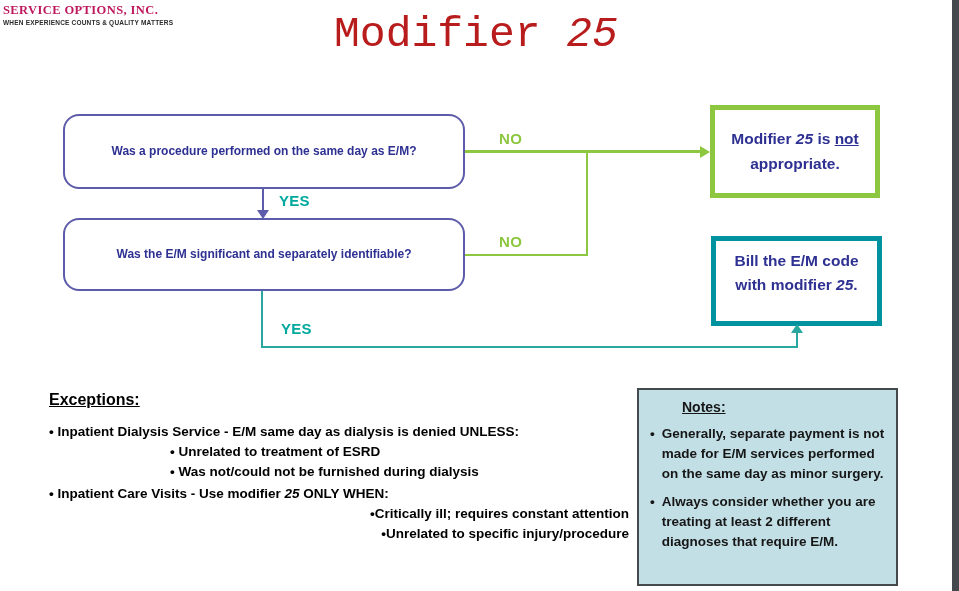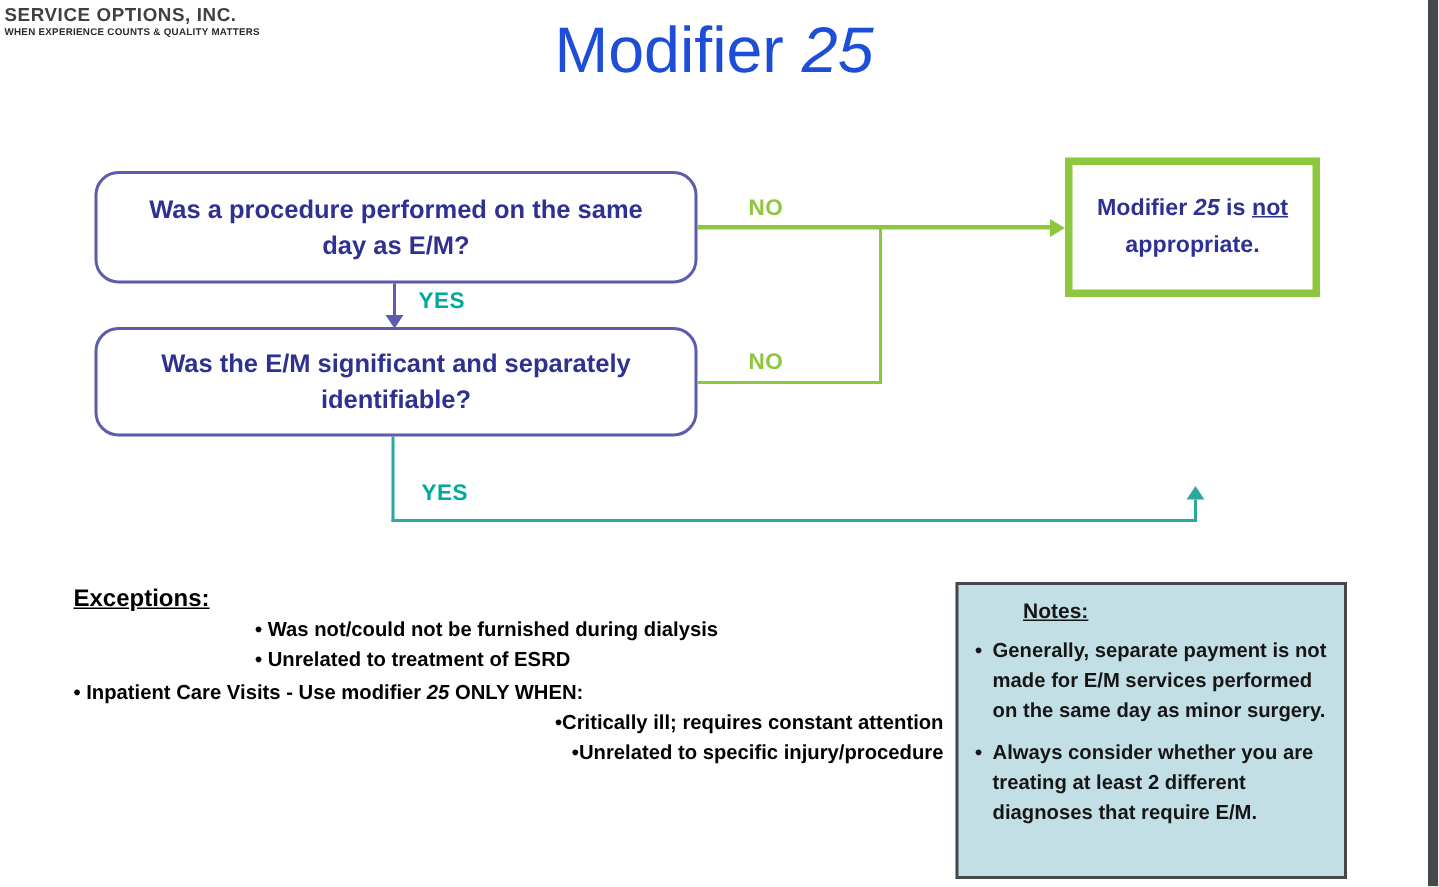--- a/index.html
+++ b/index.html
@@ -4,34 +4,34 @@
 <style>
   html,body{margin:0;padding:0;background:#fff;}
   .page{position:relative;width:959px;height:591px;background:#ffffff;overflow:hidden;
         font-family:"Liberation Sans",sans-serif;}
 
   
   .edge-strip{position:absolute;right:0;top:0;width:7px;height:591px;background:var(--strip);}
 
   
   .logo{position:absolute;left:3px;top:3px;}
-  .logo-main{font-family:Liberation Sans, sans-serif;font-weight:bold;font-size:12.5px;
-             letter-spacing:.4px;color:#404040;white-space:nowrap;}
+  .logo-main{font-family:Liberation Serif, serif;font-weight:bold;font-size:12.5px;
+             letter-spacing:.4px;color:#be185d;white-space:nowrap;}
   .logo-tag{font-size:6.5px;font-weight:bold;color:#2a2a2a;letter-spacing:.2px;margin-top:1px;white-space:nowrap;}
 
   
   .title{position:absolute;left:0;top:10px;width:952px;text-align:center;
-         font-size:43px;color:#1d4ed8;}
+         font-size:43px;color:#b91c1c;font-family:Liberation Mono, monospace;}
   .title .ital{font-style:italic;}
 
   
   .qbox{position:absolute;box-sizing:border-box;background:#fff;
         border:2px solid var(--indigo-border);border-radius:16px;
         display:flex;align-items:center;justify-content:center;text-align:center;
-        color:var(--indigo-text);font-weight:bold;font-size:17px;line-height:1.4;}
+        color:var(--indigo-text);font-weight:bold;font-size:12px;line-height:1.4;}
   #q1{left:63px;top:114px;width:402px;height:75px;padding:0 24px;}
   #q2{left:63px;top:218px;width:402px;height:73px;padding:0 38px;}
 
   
   .obox{position:absolute;box-sizing:border-box;background:#fff;
         display:flex;align-items:center;justify-content:center;text-align:center;
         color:var(--indigo-text);font-weight:bold;font-size:15.5px;line-height:1.55;}
   #outcome-not{left:710px;top:105px;width:170px;height:93px;border:5px solid var(--green);padding:0 12px;}
   #outcome-bill{left:711px;top:236px;width:171px;height:90px;border:5px solid var(--teal-border);padding:0 14px 16px;}
   .ital{font-style:italic;}
@@ -99,41 +99,45 @@
   <div class="qbox" id="q1">
     <span>Was a procedure performed on the same day as E/M?</span>
   </div>
   <div class="qbox" id="q2">
     <span>Was the E/M significant and separately identifiable?</span>
   </div>
 
   <div class="obox" id="outcome-not">
     <span><span>Modifier </span><span class="ital">25</span><span> is </span><span class="undl">not</span><span> appropriate.</span></span>
   </div>
+  <div class="obox" id="outcome-bill">
+    <span><span>Bill the E/M code with modifier </span><span class="ital">25</span><span>.</span></span>
+  </div>
 
   <div class="line" id="no1-line"></div>
   <div class="line" id="no1-arrow"></div>
   <div class="line" id="no-branch-v"></div>
   <div class="line" id="no2-line"></div>
   <div class="line" id="yes1-line"></div>
   <div class="line" id="yes1-arrow"></div>
   <div class="line" id="yes2-v1"></div>
   <div class="line" id="yes2-h"></div>
   <div class="line" id="yes2-v2"></div>
   <div class="line" id="yes2-arrow"></div>
 
   <div class="lbl lbl-green" id="no1-label">NO</div>
   <div class="lbl lbl-green" id="no2-label">NO</div>
   <div class="lbl lbl-teal" id="yes1-label">YES</div>
   <div class="lbl lbl-teal" id="yes2-label">YES</div>
 
   <div class="exceptions">
     <div class="heading">Exceptions:</div>
+    <div class="exc-item1">• Inpatient Dialysis Service - E/M same day as dialysis is denied UNLESS:</div>
+    <div class="exc-sub-a">• Unrelated to treatment of ESRD</div>
     <div class="exc-sub-a">• Was not/could not be furnished during dialysis</div>
-    <div class="exc-sub-a">• Unrelated to treatment of ESRD</div>
     <div class="exc-item2"><span>• Inpatient Care Visits - Use modifier </span><span class="ital">25</span><span> ONLY WHEN:</span></div>
     <div class="exc-sub-b">•Critically ill; requires constant attention</div>
     <div class="exc-sub-b">•Unrelated to specific injury/procedure</div>
   </div>
 
   <div class="notes">
     <div class="heading">Notes:</div>
     <div class="note-item">
       <span class="note-bullet">•</span>
       <span>Generally, separate payment is not made for E/M services performed on the same day as minor surgery.</span>

